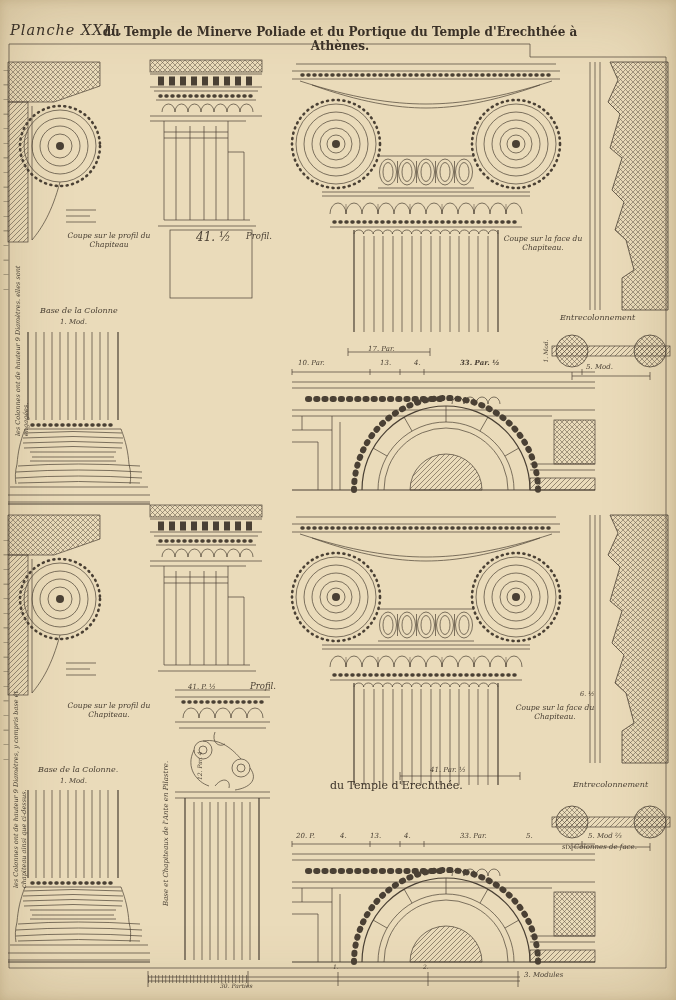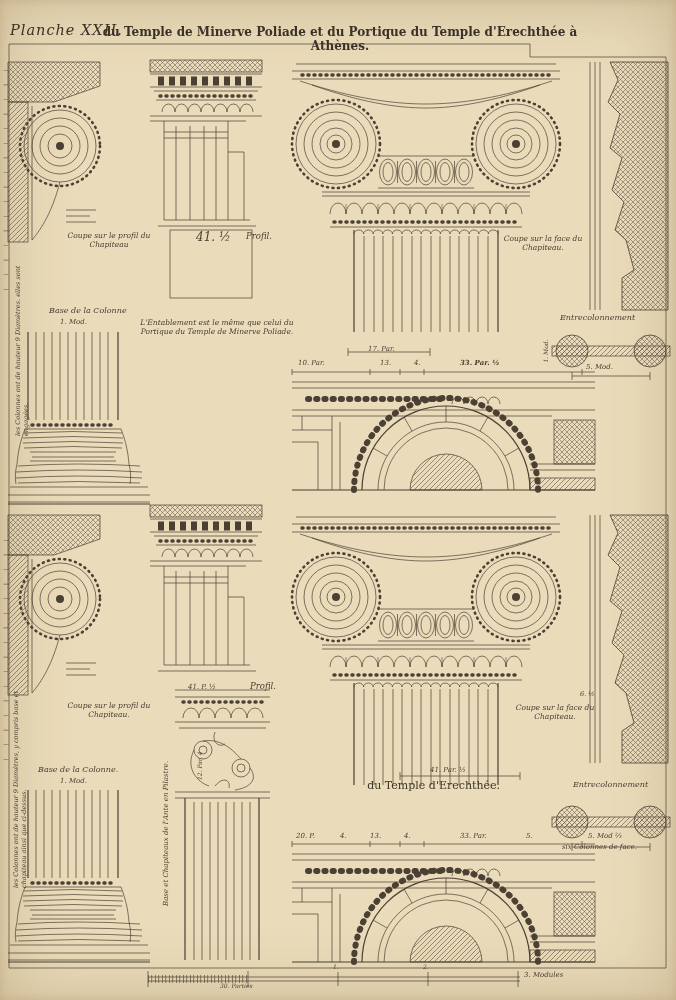--- a/index.html
+++ b/index.html
@@ -199,41 +199,40 @@
       <path class="ln" d="M148,977 H520 M148,981 H520"></path>
       <path class="rticks" d="M148,979 H248"></path>
       <path class="ln" d="M148,971 V987 M248,971 V987 M338,972 V986 M428,972 V986 M518,971 V987"></path>
     </g>
   </svg>
 
   <span class="cap" style="left:66px;top:231px;width:86px;">Coupe sur le profil du Chapiteau</span>
   <span class="cap" style="left:246px;top:231px;font-size:8.5px;">Profil.</span>
   <span class="cap" style="left:196px;top:230px;font-size:12px;">41. ½</span>
   <span class="cap" style="left:500px;top:234px;width:86px;">Coupe sur la face du Chapiteau.</span>
-  <span class="cap" style="left:40px;top:306px;font-size:8px;margin-left:9px;">Base de la Colonne</span>
+  <span class="cap" style="left:40px;top:306px;font-size:8px;">Base de la Colonne</span>
   <span class="cap" style="left:60px;top:318px;font-size:7px;">1. Mod.</span>
-  <span class="cap" style="left:136px;top:318px;width:162px;">L'Entablement est le même que celui du Portique du Temple de Minerve Poliade.</span>
   <span class="cap" style="left:560px;top:313px;font-size:8px;">Entrecolonnement</span>
   <span class="cap" style="left:586px;top:363px;font-size:7px;">5. Mod.</span>
   <span class="cap rot" style="left:542px;top:366px;width:30px;font-size:6px;">1. Mod.</span>
   <span class="cap" style="left:368px;top:345px;font-size:7px;">17. Par.</span>
   <span class="cap" style="left:298px;top:359px;font-size:7px;">10. Par.</span>
   <span class="cap" style="left:380px;top:359px;font-size:7px;">13.</span>
   <span class="cap" style="left:414px;top:359px;font-size:7px;">4.</span>
   <span class="cap" style="left:460px;top:359px;font-size:7px;font-weight:bold;">33. Par. ½</span>
   <span class="cap rot" style="left:14px;top:436px;width:198px;font-size:6.5px;text-align:left;">les Colonnes ont de hauteur 9 Diamètres. elles sont engagées.</span>
 
   <span class="cap" style="left:66px;top:701px;width:86px;">Coupe sur le profil du Chapiteau.</span>
   <span class="cap" style="left:250px;top:681px;font-size:8.5px;">Profil.</span>
   <span class="cap" style="left:188px;top:683px;font-size:7px;">41. P. ½</span>
   <span class="cap" style="left:512px;top:703px;width:86px;">Coupe sur la face du Chapiteau.</span>
   <span class="cap" style="left:580px;top:690px;font-size:6.5px;text-align:right;">6. ½</span>
   <span class="cap" style="left:38px;top:765px;font-size:8px;">Base de la Colonne.</span>
   <span class="cap" style="left:60px;top:777px;font-size:7px;">1. Mod.</span>
-  <span class="capr" style="left:330px;top:779px;width:170px;text-align:right;font-size:11px;">du Temple d'Erechthée.</span>
+  <span class="capr" style="left:330px;top:779px;width:170px;text-align:left;font-size:11px;">du Temple d'Erechthée.</span>
   <span class="cap" style="left:573px;top:780px;font-size:8px;">Entrecolonnement</span>
   <span class="cap" style="left:588px;top:832px;font-size:7px;">5. Mod ⅔</span>
   <span class="cap" style="left:562px;top:843px;font-size:7px;">six Colonnes de face.</span>
   <span class="cap" style="left:430px;top:766px;font-size:7px;">41. Par. ½</span>
   <span class="cap" style="left:296px;top:832px;font-size:7px;">20. P.</span>
   <span class="cap" style="left:340px;top:832px;font-size:7px;">4.</span>
   <span class="cap" style="left:370px;top:832px;font-size:7px;">13.</span>
   <span class="cap" style="left:404px;top:832px;font-size:7px;">4.</span>
   <span class="cap" style="left:460px;top:832px;font-size:7px;">33. Par.</span>
   <span class="cap" style="left:526px;top:832px;font-size:7px;">5.</span>

